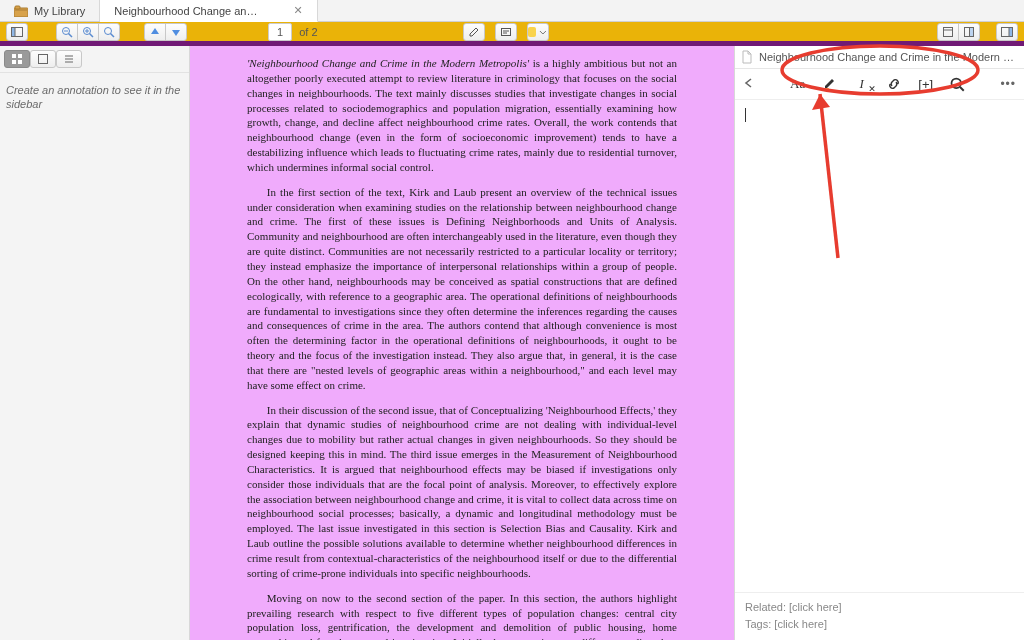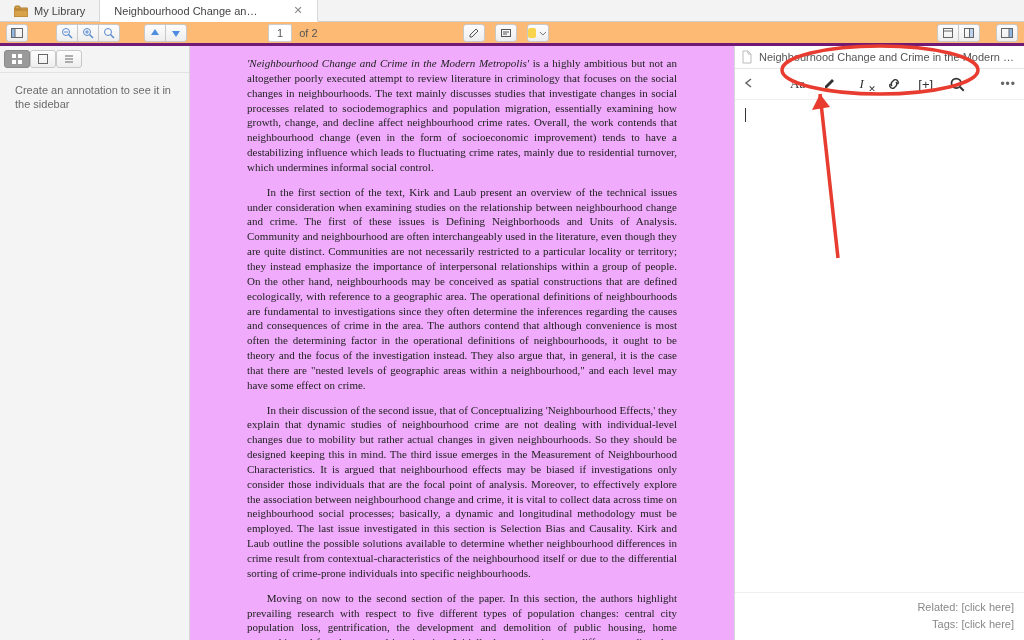--- a/index.html
+++ b/index.html
@@ -2,54 +2,54 @@
 <html><head>
 <meta charset="utf-8">
 <style>
   * { box-sizing: border-box; margin: 0; padding: 0; }
   html, body { width: 1024px; height: 640px; font-family: -apple-system, "Helvetica Neue", Arial, sans-serif; font-size: 11px; color: #333; overflow: hidden; background: #fff; }
   .tabbar { display:flex; height:22px; background:#f3f3f3; border-bottom:1px solid #d0d0d0; align-items:stretch; }
   .tab { display:flex; align-items:center; gap:6px; padding:0 14px; border-right:1px solid #d8d8d8; color:#444; cursor:default; }
   .tab.active { background:#ffffff; border-bottom:1px solid #fff; margin-bottom:-1px;gap:36px; }
   .tab .icon { display:inline-flex; }
   .tab .close { color:#888; font-size:11px; }
-  .toolbar { position:relative; display:flex; align-items:center; height:24px; background:#fdba74; border-bottom:3px solid #701a75; padding:0 6px; gap:10px; }
+  .toolbar { position:relative; display:flex; align-items:center; height:24px; background:#eab308; border-bottom:5px solid #701a75; padding:0 6px; gap:10px; }
   .tbtn { width:22px; height:18px; border:1px solid #c8c8c8; border-radius:3px; background:linear-gradient(#fdfdfd,#eee); display:inline-flex; align-items:center; justify-content:center; cursor:pointer; }
   .tbtn svg { width:12px; height:12px; }
   .tgroup { display:flex; }
   .tgroup .tbtn { border-radius:0; margin-left:-1px; }
   .tgroup .tbtn:first-child { border-radius:3px 0 0 3px; margin-left:0; }
   .tgroup .tbtn:last-child { border-radius:0 3px 3px 0; }
   .pagecount { color:#555;  }
   .spacer { flex:1; }
   .colordot { width:10px; height:10px; border-radius:2px; background:#f9d34c; display:inline-block; }
   .body { display:flex; height: calc(640px - 22px - 24px); }
   .leftpanel { width:190px; background:#f4f4f4; border-right:1px solid #d8d8d8; display:flex; flex-direction:column; }
   .leftpanel .minitb { display:flex; gap:0; padding:4px; border-bottom:1px solid #e2e2e2; }
   .leftpanel .minitb .tbtn { width:26px; }
   .leftpanel .minitb .tbtn.sel { background:#9a9a9a; border-color:#8a8a8a; }
   .searchwrap { padding:4px 6px; }
   .searchwrap input { width:100%; height:20px; border:1px solid #d6d6d6; border-radius:10px; padding:0 8px 0 24px; background:#fff; font-size:11px; color:#888; }
   .searchwrap { position:relative; }
   .searchwrap .sicon { position:absolute; left:12px; top:7px; color:#aaa; }
-  .placeholder-msg { padding:10px 15px; color:#6a6a6a; line-height:1.3; }
+  .placeholder-msg { padding:10px 6px; color:#6a6a6a; line-height:1.3;font-style:italic; }
   .docpane { flex:1; background:#f0abfc; position:relative; overflow:hidden; }
   .docpane .page { margin:0 auto; width:430px; padding:10px 0 0 0; font-family: Georgia, "Times New Roman", serif; font-size:11px; line-height:1.35; color:#222; text-align:justify; }
   .docpane .page p { margin-bottom:10px; text-indent:1.8em; }
   .docpane .page p:first-child { text-indent:0; }
   .docpane .page em { font-style: italic; }
   .rightpanel { width:290px; border-left:1px solid #d8d8d8; background:#fff; display:flex; flex-direction:column; position:relative; }
   .rp-title { display:flex; align-items:center; gap:6px; padding:4px 6px; border-bottom:1px solid #e6e6e6; color:#555; font-size:11px; }
   .rp-title .doc-icon { display:inline-flex; }
   .rp-toolbar { display:flex; align-items:center; gap:0; padding:6px 8px; border-bottom:1px solid #eee; justify-content:space-between; }
   .rp-icons { display:flex; align-items:center; gap:14px; }
   .rp-icons .ibtn { width:18px; height:18px; display:inline-flex; align-items:center; justify-content:center; cursor:pointer; color:#333; }
   .editor { flex:1; padding:8px 10px; }
   .cursor { display:inline-block; width:1px; height:14px; background:#333; vertical-align:middle; }
-  .footer { padding:6px 10px 8px; border-top:1px solid #eee; color:#888; text-align:right; line-height:1.5; }
+  .footer { padding:6px 10px 8px; border-top:1px solid #eee; color:#888; line-height:1.5; }
   .footer a { color:#888; }
   
   .anno { position:fixed; pointer-events:none; }
   .anno ellipse { fill:none; stroke:#e73c2f; stroke-width:3.5; }
   .anno line { stroke:#e73c2f; stroke-width:3.5; }
   .anno polygon { fill:#e73c2f; }
 </style>
 </head>
 <body>
 

